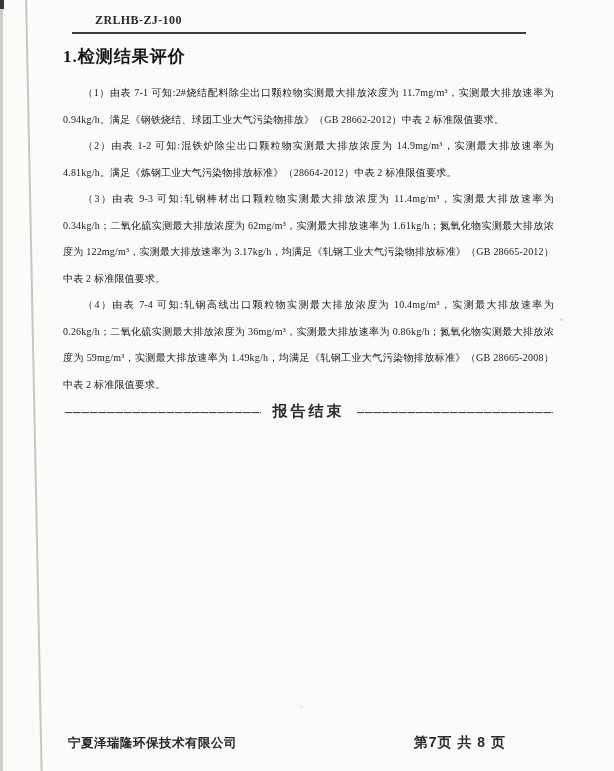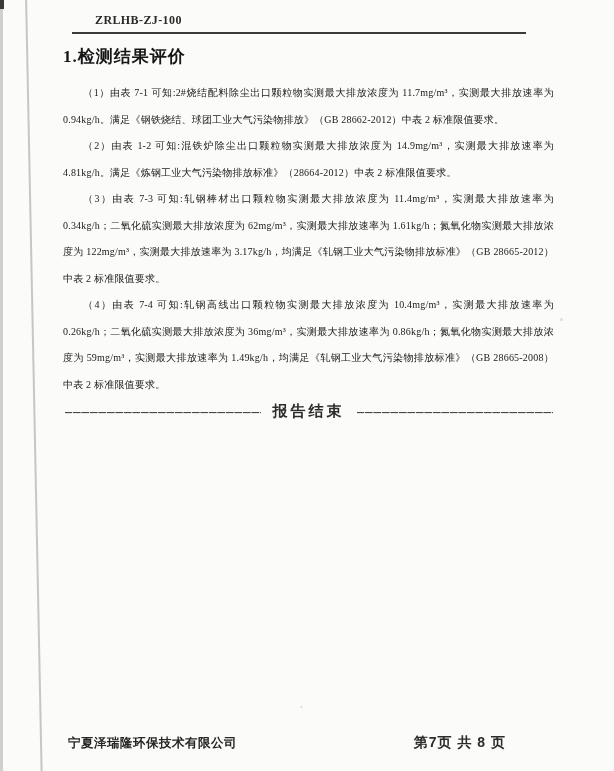--- a/index.html
+++ b/index.html
@@ -109,21 +109,21 @@
   <header class="doc-header">
     <span class="doc-code">ZRLHB-ZJ-100</span>
   </header>
   <div class="header-rule"></div>
 
   <main class="content">
     <h1 class="section-title">1.检测结果评价</h1>
 
     <p>（1）由表 7-1 可知:2#烧结配料除尘出口颗粒物实测最大排放浓度为 11.7mg/m³，实测最大排放速率为 0.94kg/h。满足《钢铁烧结、球团工业大气污染物排放》（GB 28662-2012）中表 2 标准限值要求。</p>
     <p>（2）由表 1-2 可知:混铁炉除尘出口颗粒物实测最大排放浓度为 14.9mg/m³，实测最大排放速率为 4.81kg/h。满足《炼钢工业大气污染物排放标准》（28664-2012）中表 2 标准限值要求。</p>
-    <p>（3）由表 7-3 可知:轧钢棒材出口颗粒物实测最大排放浓度为 11.4mg/m³，实测最大排放速率为 0.34kg/h；二氧化硫实测最大排放浓度为 62mg/m³，实测最大排放速率为 1.61kg/h；氮氧化物实测最大排放浓度为 122mg/m³，实测最大排放速率为 3.17kg/h，均满足《轧钢工业大气污染物排放标准》（GB 28665-2012）中表 2 标准限值要求。</p>
+    <p>（3）由表 9-3 可知:轧钢棒材出口颗粒物实测最大排放浓度为 11.4mg/m³，实测最大排放速率为 0.34kg/h；二氧化硫实测最大排放浓度为 62mg/m³，实测最大排放速率为 1.61kg/h；氮氧化物实测最大排放浓度为 122mg/m³，实测最大排放速率为 3.17kg/h，均满足《轧钢工业大气污染物排放标准》（GB 28665-2012）中表 2 标准限值要求。</p>
     <p>（4）由表 7-4 可知:轧钢高线出口颗粒物实测最大排放浓度为 10.4mg/m³，实测最大排放速率为 0.26kg/h；二氧化硫实测最大排放浓度为 36mg/m³，实测最大排放速率为 0.86kg/h；氮氧化物实测最大排放浓度为 59mg/m³，实测最大排放速率为 1.49kg/h，均满足《轧钢工业大气污染物排放标准》（GB 28665-2008）中表 2 标准限值要求。</p>
 
     <div class="end-divider">
       <span class="dashes">––––––––––––––––––––––––––</span>
       <span class="end-label">报告结束</span>
       <span class="dashes">––––––––––––––––––––––––––</span>
     </div>
   </main>
 
   <footer class="doc-footer">

